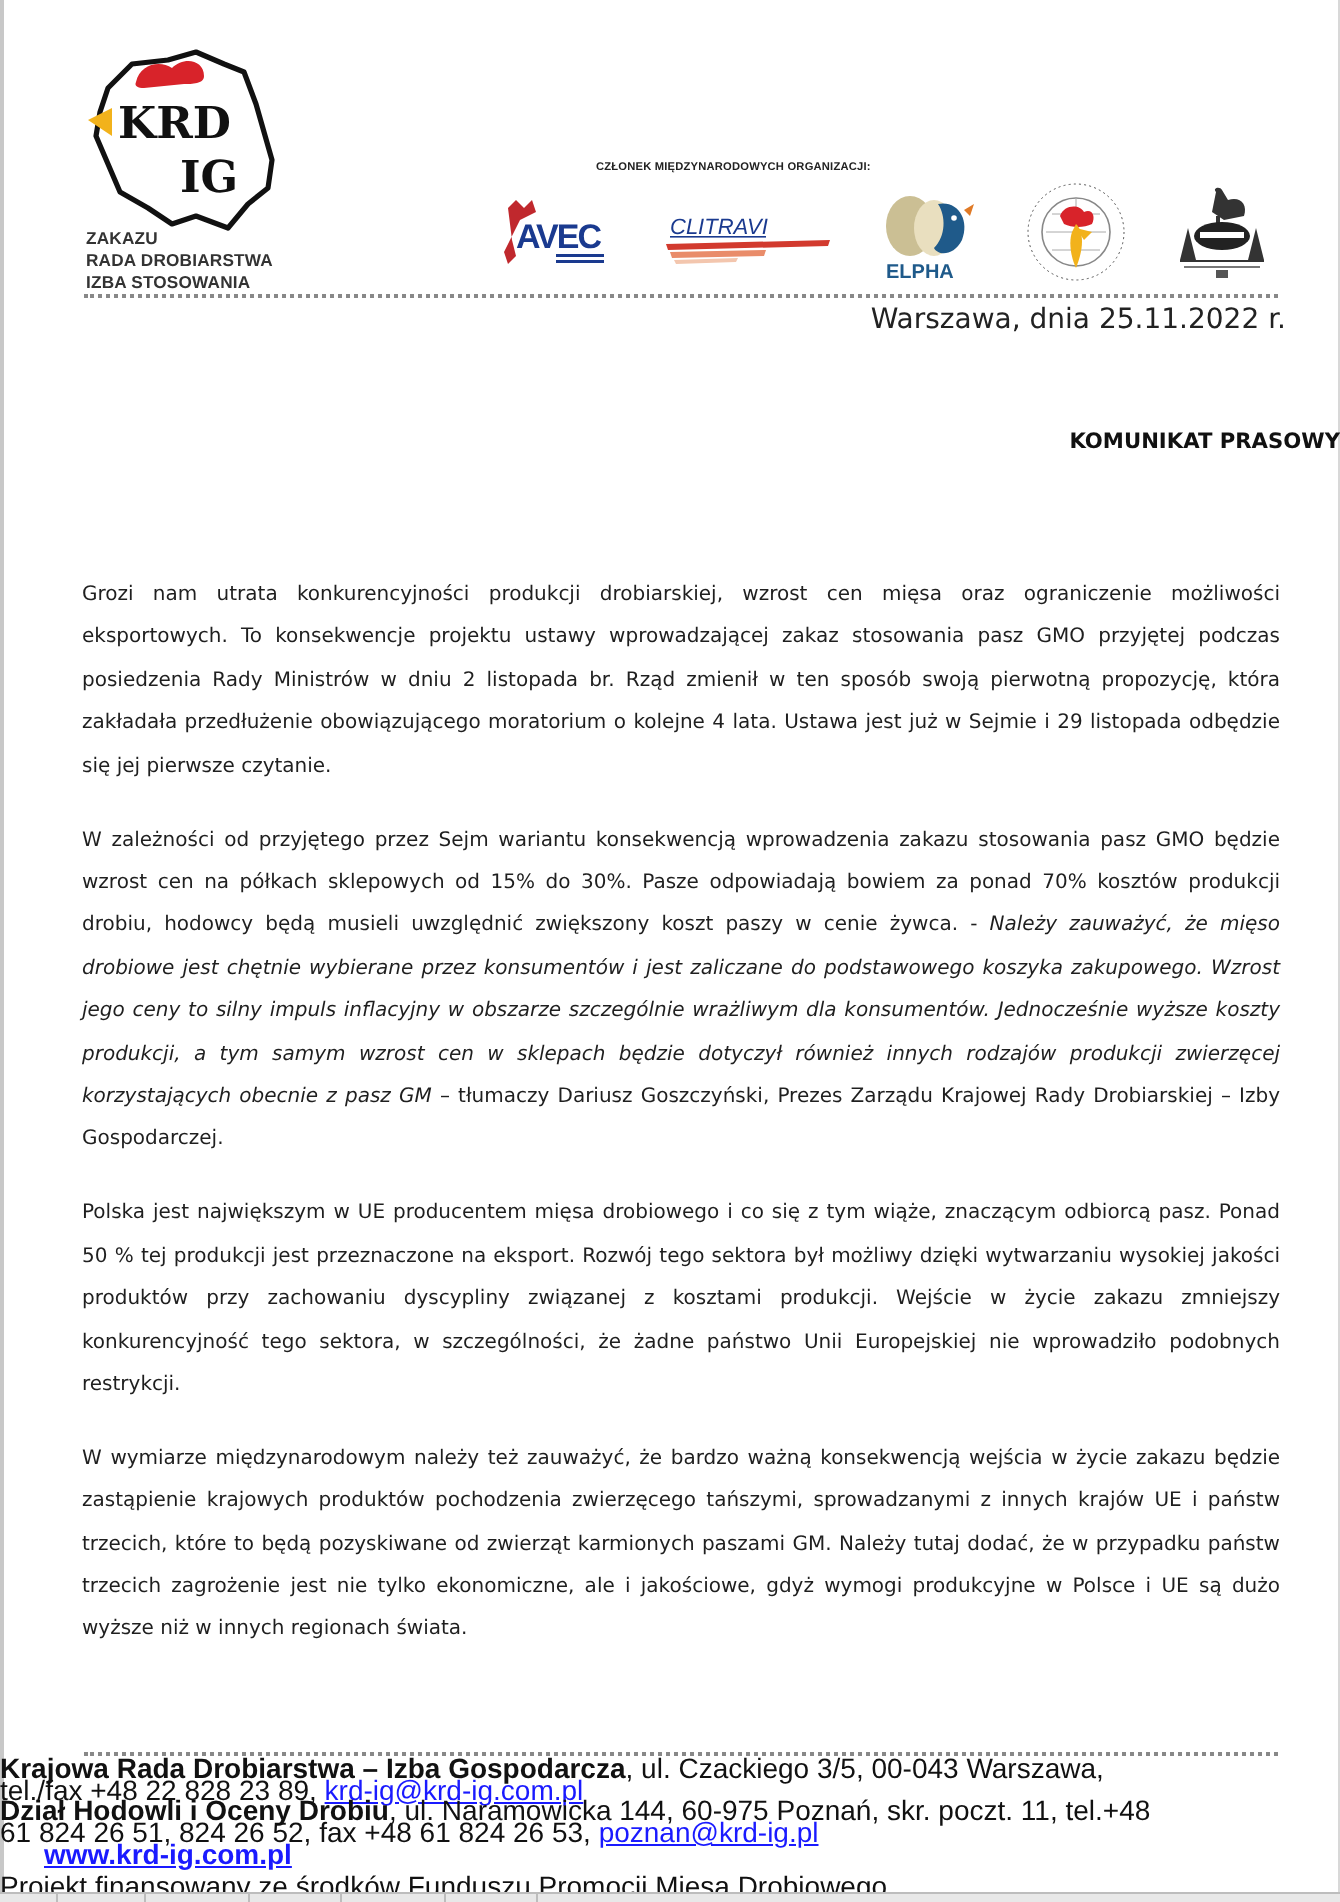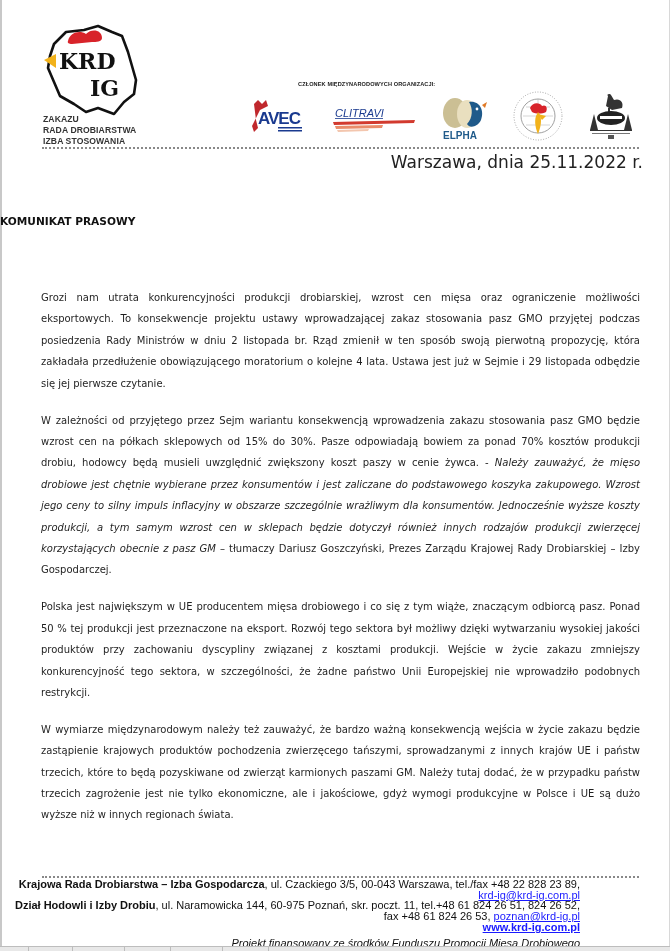--- a/index.html
+++ b/index.html
@@ -14,37 +14,37 @@
   .krd-logo { position: absolute; left: 36px; top: 22px; width: 110px; height: 95px; }
   .org-name { position: absolute; left: 43px; top: 114px; font-family: "Liberation Sans", sans-serif;
     font-size: 8.6px; font-weight: bold; line-height: 11px; color: #333; letter-spacing: 0.1px; }
 
   .member-label { position: absolute; left: 298px; top: 81px; font-family: "Liberation Sans", sans-serif;
     font-size: 5.6px; font-weight: bold; color: #222; letter-spacing: 0.1px; }
 
   .partner { position: absolute; }
   .dotted-line { position: absolute; height: 0; border-top: 2px dotted #888; }
 
-  .date-line { position: absolute; right: 27px; top: 152px; font-size: 17px; color: #222; }
+  .date-line { position: absolute; right: 27px; top: 152px; font-size: 14px; color: #222; }
 
-  .title-block { position: absolute; left: 0; width: 670px; top: 211px; text-align: left;
+  .title-block { position: absolute; left: 0; width: 670px; top: 211px; text-align: right;
     font-size: 10.6px; font-weight: bold; line-height: 21px; color: #111; }
 
   .body-text { position: absolute; left: 41px; width: 599px; top: 287px; font-size: 10px;
     line-height: 21.4px; text-align: justify; color: #1f1f1f; }
   .body-text p { margin: 0 0 15.5px 0; }
   .body-text em { font-style: italic; margin-top: 28px; }
 
-  .footer { position: absolute; left: 0; width: 580px; top: 879px; text-align: right;
-    font-family: "Liberation Sans", sans-serif; font-size: 11px; line-height: 10.7px; color: #111; }
+  .footer { position: absolute; left: 0; width: 580px; top: 879px; text-align: left;
+    font-family: "Liberation Sans", sans-serif; font-size: 14px; line-height: 10.7px; color: #111; }
   .footer b { font-weight: bold; }
   .footer a { color: #1a1aff; text-decoration: underline; font-weight: normal; }
   .footer .bold-link { font-weight: bold; margin-left: 22px; }
   .footer .spacer { height: 5px; }
-  .footer .credit { font-style: italic; }
+  .footer .credit { }
 
   .bottom-bar { position: absolute; left: 0; top: 946px; width: 670px; height: 5px; background: #e8e8e8; border-top: 1px solid #bdbdbd; }
   .bottom-bar .seg { position: absolute; top: 0; height: 5px; border-left: 1px solid #bdbdbd; }
 </style>
 </head>
 <body>
 
 <div class="page-edge-left"></div>
 <div class="page-edge-right"></div>
 
@@ -120,21 +120,21 @@
   <p>Grozi nam utrata konkurencyjności produkcji drobiarskiej, wzrost cen mięsa oraz ograniczenie możliwości eksportowych. To konsekwencje projektu ustawy wprowadzającej zakaz stosowania pasz GMO przyjętej podczas posiedzenia Rady Ministrów w dniu 2 listopada br. Rząd zmienił w ten sposób swoją pierwotną propozycję, która zakładała przedłużenie obowiązującego moratorium o kolejne 4 lata. Ustawa jest już w Sejmie i 29 listopada odbędzie się jej pierwsze czytanie.</p>
   <p><span>W zależności od przyjętego przez Sejm wariantu konsekwencją wprowadzenia zakazu stosowania pasz GMO będzie wzrost cen na półkach sklepowych od 15% do 30%. Pasze odpowiadają bowiem za ponad 70% kosztów produkcji drobiu, hodowcy będą musieli uwzględnić zwiększony koszt paszy w cenie żywca. - </span><em>Należy zauważyć, że mięso drobiowe jest chętnie wybierane przez konsumentów i jest zaliczane do podstawowego koszyka zakupowego. Wzrost jego ceny to silny impuls inflacyjny w obszarze szczególnie wrażliwym dla konsumentów. Jednocześnie wyższe koszty produkcji, a tym samym wzrost cen w sklepach będzie dotyczył również innych rodzajów produkcji zwierzęcej korzystających obecnie z pasz GM</em><span> – tłumaczy Dariusz Goszczyński, Prezes Zarządu Krajowej Rady Drobiarskiej – Izby Gospodarczej.</span></p>
   <p>Polska jest największym w UE producentem mięsa drobiowego i co się z tym wiąże, znaczącym odbiorcą pasz. Ponad 50 % tej produkcji jest przeznaczone na eksport. Rozwój tego sektora był możliwy dzięki wytwarzaniu wysokiej jakości produktów przy zachowaniu dyscypliny związanej z kosztami produkcji. Wejście w życie zakazu zmniejszy konkurencyjność tego sektora, w szczególności, że żadne państwo Unii Europejskiej nie wprowadziło podobnych restrykcji.</p>
   <p>W wymiarze międzynarodowym należy też zauważyć,  że bardzo ważną konsekwencją wejścia w życie zakazu będzie zastąpienie krajowych produktów pochodzenia zwierzęcego tańszymi, sprowadzanymi z innych krajów UE i państw trzecich, które to będą pozyskiwane od zwierząt karmionych paszami GM. Należy tutaj dodać, że w przypadku państw trzecich zagrożenie jest nie tylko ekonomiczne, ale i jakościowe, gdyż wymogi produkcyjne w Polsce i UE są dużo wyższe niż w innych regionach świata.</p>
 </div>
 
 <div class="dotted-line" style="left:42px; top:876px; width:597px;"></div>
 
 <div class="footer">
   <div><b>Krajowa Rada Drobiarstwa – Izba Gospodarcza</b><span>, ul. Czackiego 3/5, 00-043 Warszawa, tel./fax +48 22 828 23 89, </span><a>krd-ig@krd-ig.com.pl</a></div>
-  <div><b>Dział Hodowli i Izby Drobiu</b><span>, ul. Naramowicka 144, 60-975 Poznań, skr. poczt. 11, tel.+48  61 824 26 51, 824 26 52,  fax +48 61 824 26 53, </span><a>poznan@krd-ig.pl</a></div>
+  <div><b>Dział Hodowli i Oceny Drobiu</b><span>, ul. Naramowicka 144, 60-975 Poznań, skr. poczt. 11, tel.+48  61 824 26 51, 824 26 52,  fax +48 61 824 26 53, </span><a>poznan@krd-ig.pl</a></div>
   <div><a class="bold-link" style="font-weight:bold;">www.krd-ig.com.pl</a></div>
   <div class="spacer"></div>
   <div class="credit">Projekt finansowany ze środków Funduszu Promocji Mięsa Drobiowego</div>
 </div>
 
 <div class="bottom-bar">
   <div class="seg" style="left:28px;"></div>
   <div class="seg" style="left:72px;"></div>
   <div class="seg" style="left:124px;"></div>
   <div class="seg" style="left:170px;"></div>

